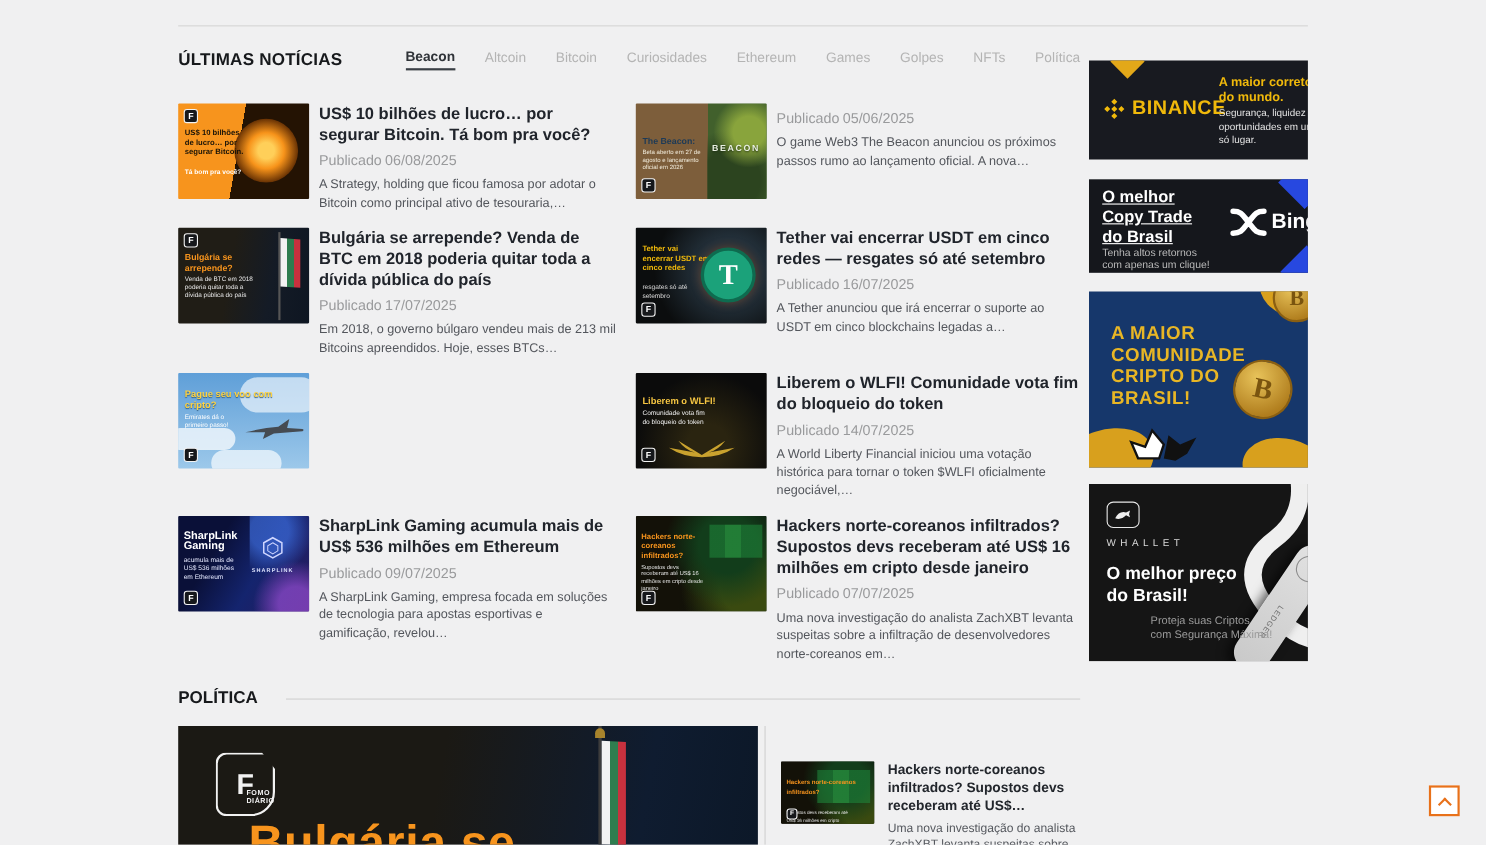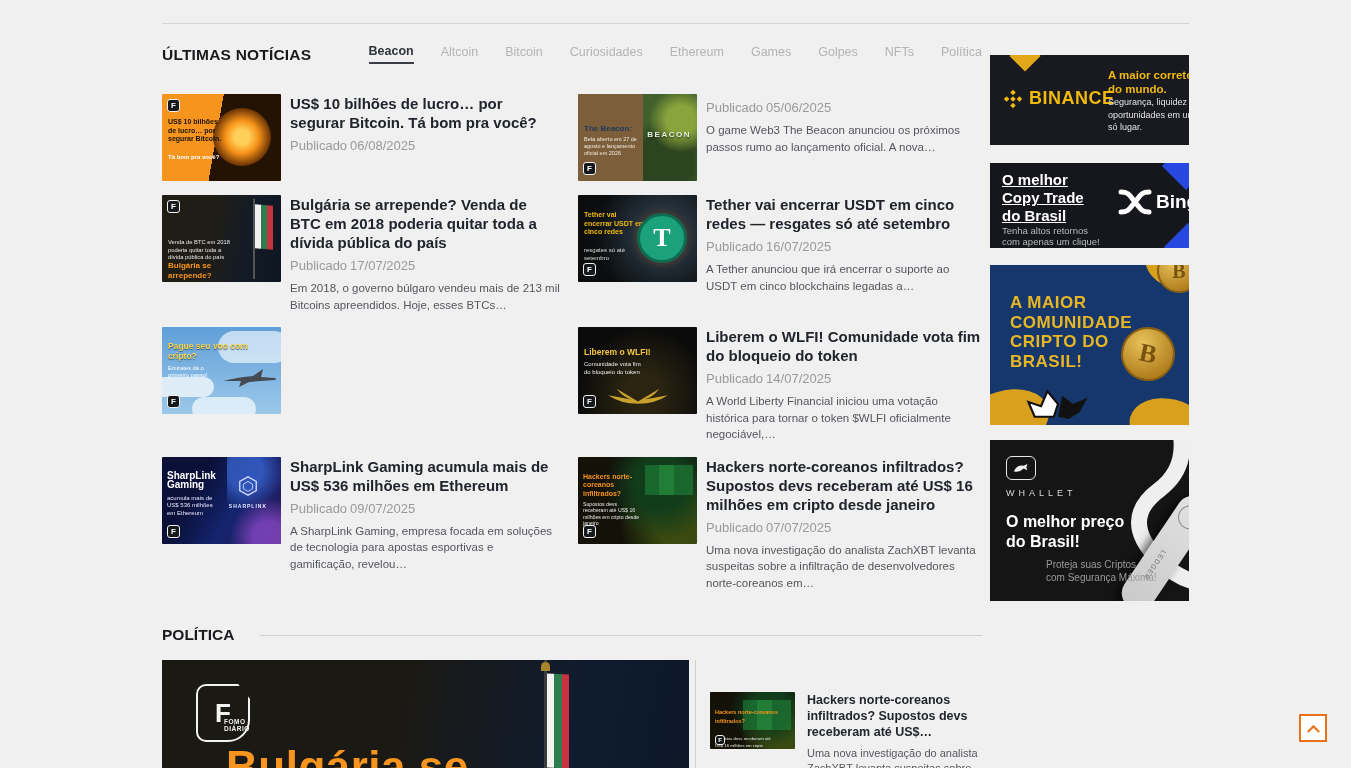--- a/index.html
+++ b/index.html
@@ -45,21 +45,21 @@
 
   .t2 { background:linear-gradient(90deg,#7d5e3b 0 55%,#41602c 55%); }
   .t2::after { content:""; position:absolute; right:0; top:0; width:54px; height:87px;
                background:radial-gradient(circle at 70% 30%,#89a43c 0 20%,transparent 45%),
                           radial-gradient(circle at 40% 80%,#2c441f 0 35%,transparent 60%); }
   .t2 .th-h { left:6px; top:30px; font-size:8px; color:#1d3a57; }
   .t2 .th-s { left:6px; top:42px; width:56px; font-size:5.5px; color:#f0ead9; line-height:7px; }
   .th-art { position:absolute; z-index:2; right:6px; top:36px; font-size:8px; font-weight:800; letter-spacing:1.5px; color:#e9f0e2; text-shadow:0 1px 2px #1c2c12; }
 
   .t3 { background:linear-gradient(100deg,#201d16 0 40%,#141b26 70%,#0e1622); }
-  .t3 .th-h { left:6px; top:22px; width:70px; font-size:8px; color:#f7941d; line-height:9.5px;margin-top:44px; }
+  .t3 .th-h { left:6px; top:22px; width:70px; font-size:8px; color:#f7941d; line-height:9.5px; }
   .t3 .th-s { left:6px; top:44px; width:62px; font-size:5.8px; color:#e9e9e9; line-height:7.5px; }
   .mini-flagpole { position:absolute; right:26px; top:4px; width:2px; height:80px; background:#555; z-index:1; }
   .mini-flag { position:absolute; right:8px; top:10px; width:18px; height:44px; z-index:1; transform:skewY(4deg);
                background:linear-gradient(90deg,#f2f2f2 0 34%,#2e7d4f 34% 67%,#c8313e 67%); }
 
   .t4 { background:radial-gradient(circle at 72% 45%,#23303a 0 30%,#0b0d0e 70%); }
   .t4 .th-h { left:6px; top:16px; width:62px; font-size:7px; color:#f0b90b; line-height:8.5px; }
   .t4 .th-s { left:6px; top:52px; width:56px; font-size:6px; color:#dcdcdc; line-height:7.5px; }
   .coin { position:absolute; right:10px; top:18px; width:50px; height:50px; border-radius:50%;
           background:#1ba27a; border:3px solid #0e6b4f; box-shadow:0 0 10px #d4672260; z-index:2;
@@ -197,20 +197,21 @@
 
     <article class="news-item">
       <div class="thumb t1">
         <span class="badge">F</span>
         <span class="th-h">US$ 10 bilhões de lucro… por segurar Bitcoin.</span>
         <span class="th-s">Tá bom pra você?</span>
       </div>
       <div class="a-body">
         <h3 class="a-title">US$ 10 bilhões de lucro… por segurar Bitcoin. Tá bom pra você?</h3>
         <div class="a-date"><span>Publicado</span><span>06/08/2025</span></div>
+        <p class="a-excerpt">A Strategy, holding que ficou famosa por adotar o Bitcoin como principal ativo de tesouraria,…</p>
       </div>
     </article>
 
     <article class="news-item">
       <div class="thumb t2">
         <span class="badge bl">F</span>
         <span class="th-h">The Beacon:</span>
         <span class="th-s">Beta aberto em 27 de agosto e lançamento oficial em 2026</span>
         <span class="th-art">BEACON</span>
       </div>

